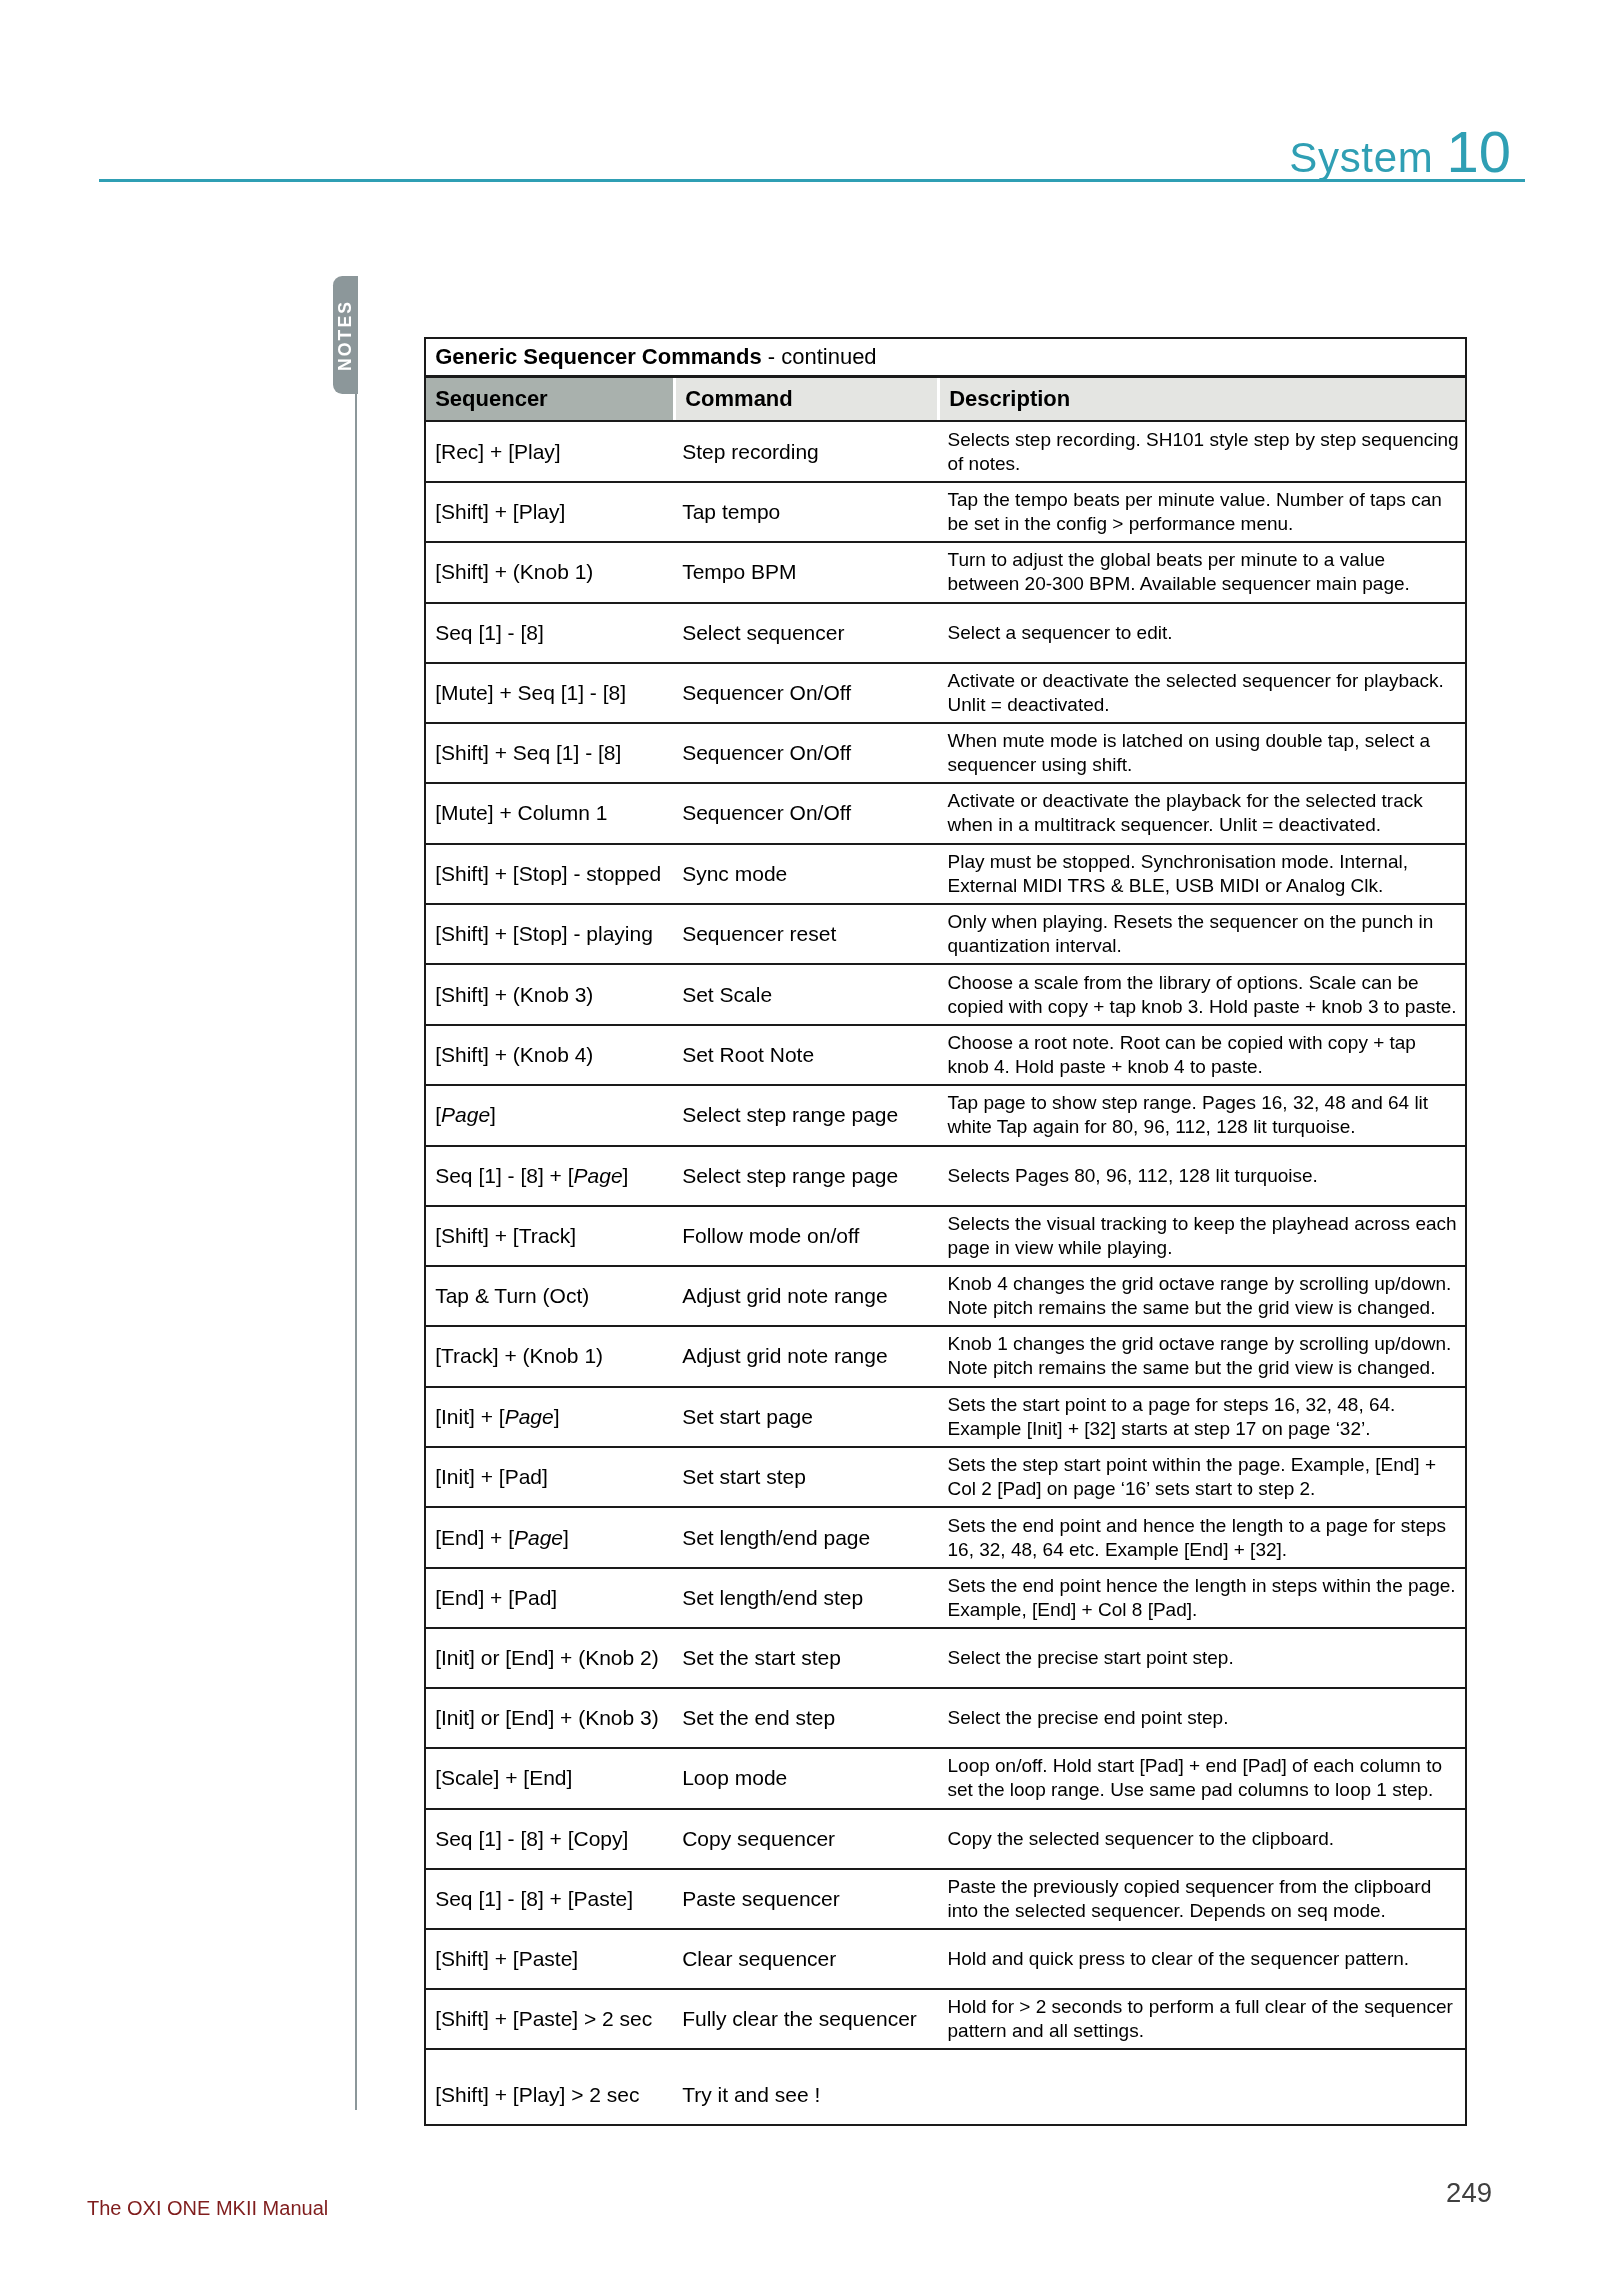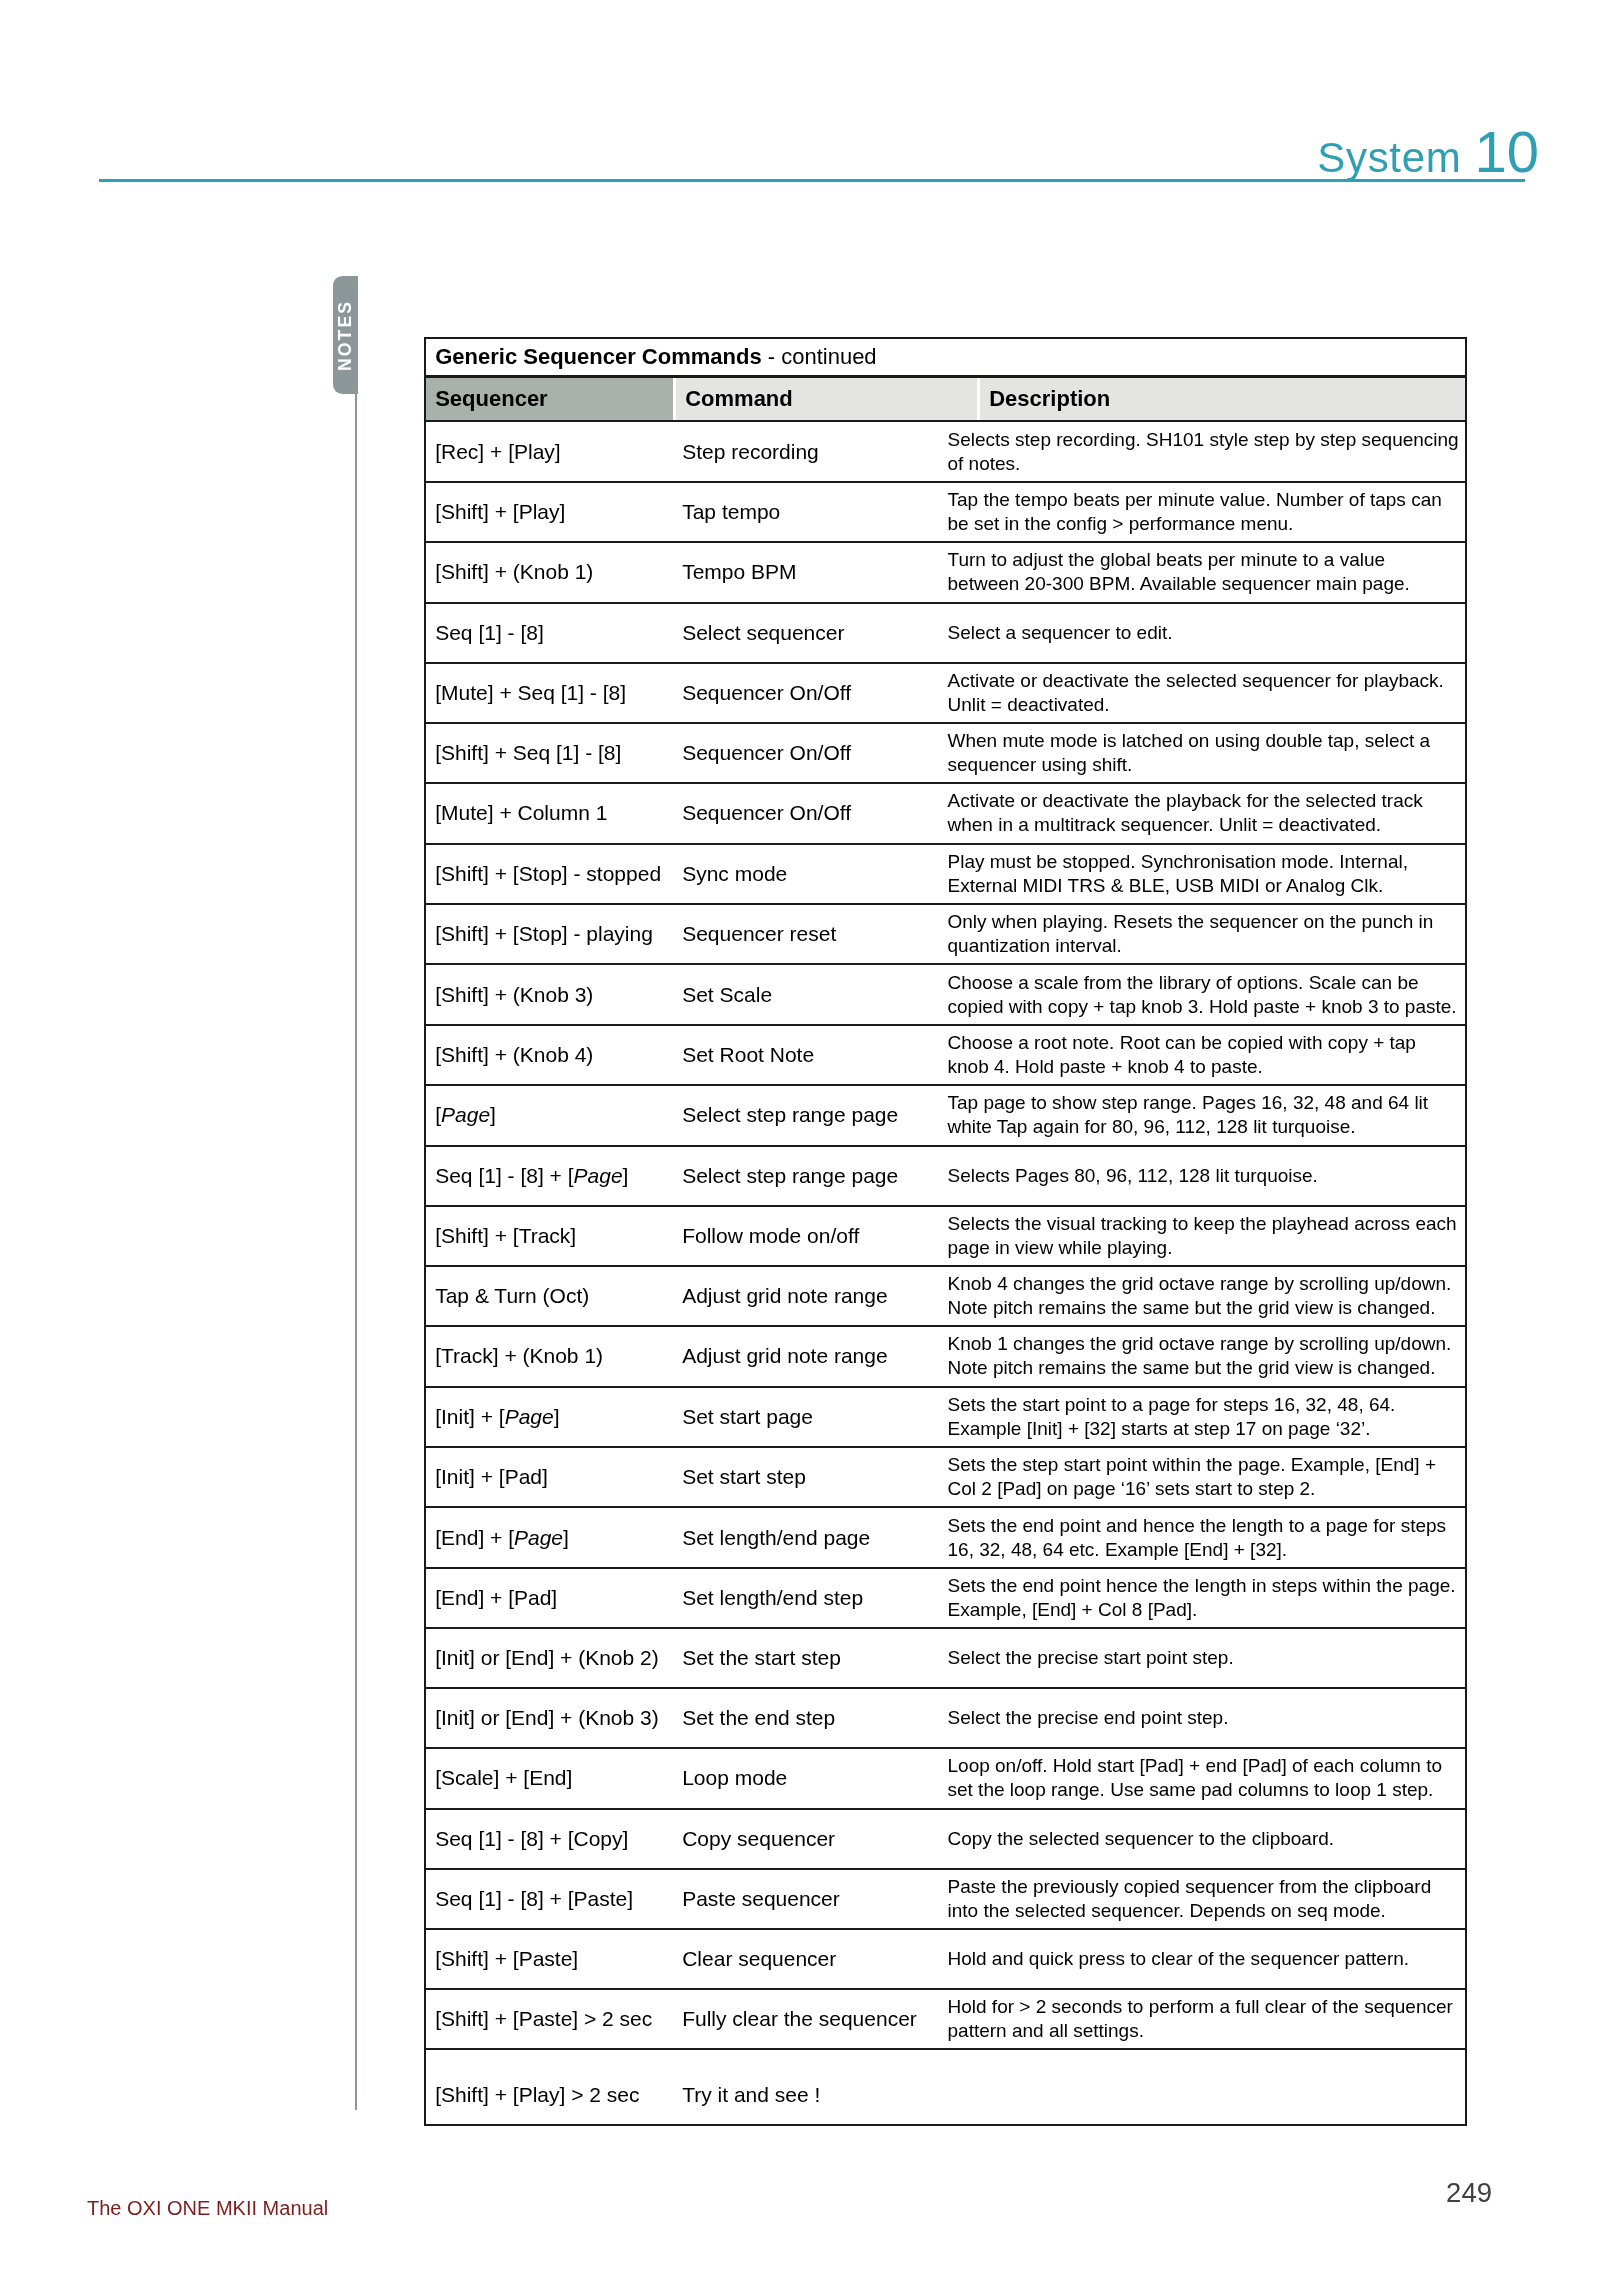--- a/index.html
+++ b/index.html
@@ -5,21 +5,21 @@
   html,body { margin:0; padding:0; background:#ffffff; }
   .page {
     position:relative; width:1623px; height:2295px; background:#fff;
     font-family:"Liberation Sans", sans-serif; color:#000; overflow:hidden;
     --accent:#2F9FB4; --tab:#8C979A; --line:#1A1A1A;
     --hdr1:#A9B1AD; --hdr2:#E4E5E2;
   }
 
   
   .chapter-heading {
-    position:absolute; top:118px; right:84px;
+    position:absolute; top:118px; right:112px;
     display:flex; align-items:baseline; gap:13px; color:var(--accent);
   }
   .chapter-word { font-size:42px; letter-spacing:0.7px; }
   .chapter-num  { font-size:58px; }
   .header-rule {
     position:absolute; top:179px; left:99px; width:1426px; height:3.3px;
     background:var(--accent);
   }
 
   
@@ -47,21 +47,21 @@
     border-bottom:3.3px solid var(--line);
     display:flex; align-items:center; font-size:22px; white-space:pre;
   }
   .table-title .bold { font-weight:bold; }
   .header-row { display:flex; border-bottom:2.6px solid var(--line); }
   .header-cell {
     box-sizing:border-box; min-height:42px; padding:6.5px 9.2px;
     display:flex; align-items:center; font-weight:bold; font-size:22px;
   }
   .header-cell.c1 { width:247px; background:var(--hdr1); }
-  .header-cell.c2 { width:304px; background:var(--hdr2); border-left:3.9px solid #fff; }
+  .header-cell.c2 { width:264px; background:var(--hdr2); border-left:3.9px solid #fff; }
   .header-cell.c3 { flex:1; background:var(--hdr2); border-left:3.9px solid #fff; }
 
   .body-row { display:flex; border-bottom:2px solid var(--line); min-height:58px; }
   .body-row:last-child { border-bottom:none;margin-top:16px; }
   .cell { box-sizing:border-box; display:flex; align-items:center; }
   .cell.shortcut    { width:247px; padding:5.2px 3.9px 5.2px 9.2px; font-size:21px; }
   .cell.command     { width:264px; padding:5.2px 3.9px 5.2px 9.2px; font-size:21px; }
   .cell.description { flex:1; padding:5.2px 5.2px 5.2px 10.5px; font-size:19px; line-height:24px; }
   .cell i { font-style:italic; }
 

